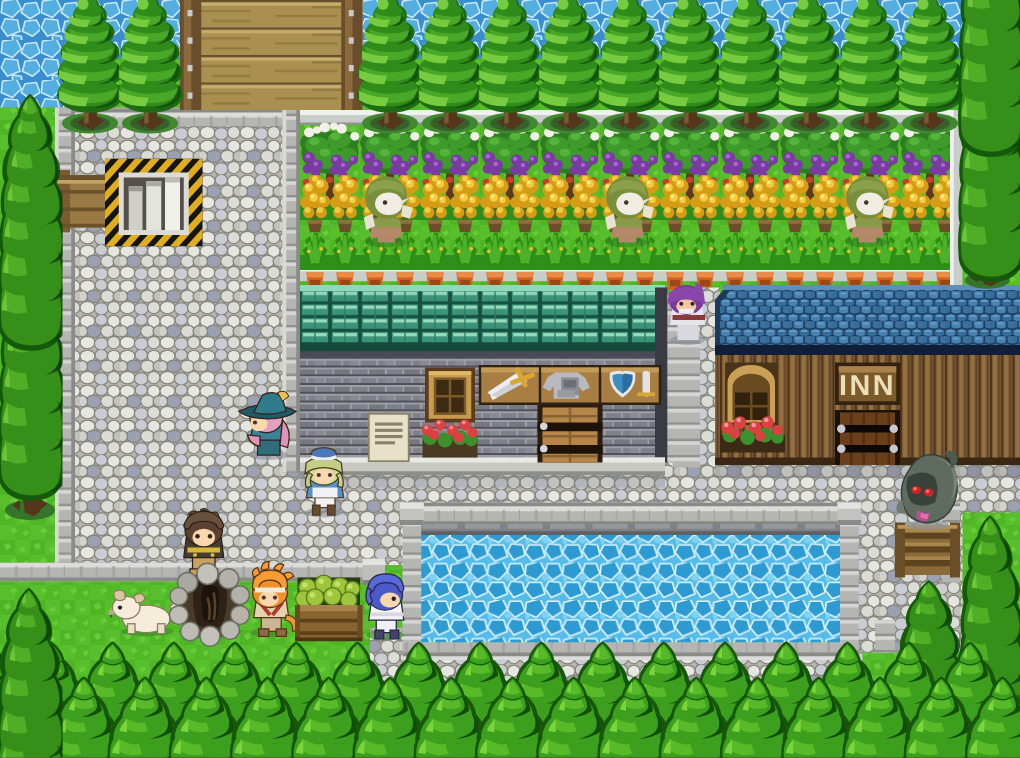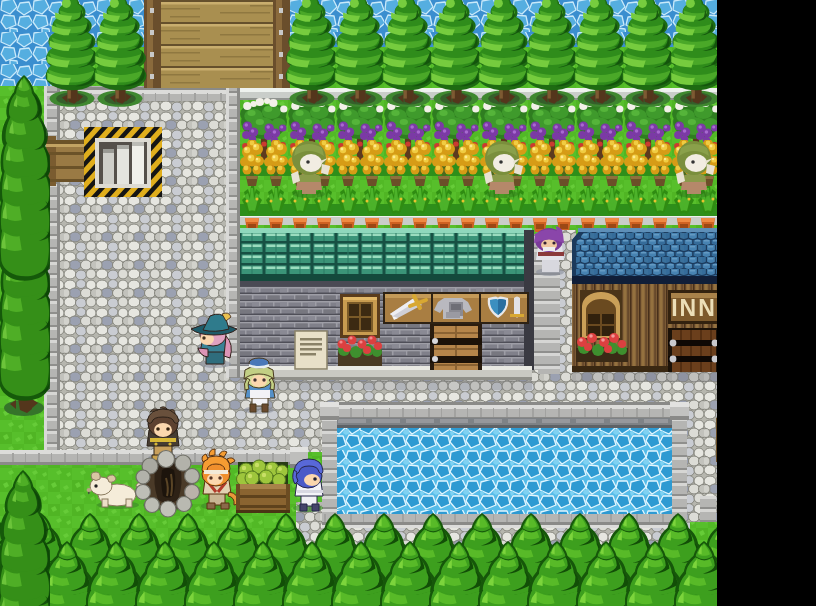--- a/index.html
+++ b/index.html
@@ -1,16 +1,16 @@
 <!DOCTYPE html>
 <html><head>
 <meta charset="utf-8">
 <style>
 html,body{margin:0;padding:0;background:#000;}
-#stage{width:717px;height:606px;position:relative;overflow:hidden;font-family:"Liberation Sans",sans-serif;}
+#stage{width:816px;height:606px;position:relative;overflow:hidden;font-family:"Liberation Sans",sans-serif;}
 </style>
 </head>
 <body>
 <div id="stage">
 <svg width="816" height="606" viewBox="0 0 816 606" xmlns="http://www.w3.org/2000/svg">
 <defs>
 <pattern id="water" width="32" height="32" patternUnits="userSpaceOnUse">
  <rect width="32" height="32" fill="#3a8ecf"></rect>
  <g fill="#55aee0" stroke="#c8e9fa" stroke-width="1.3" stroke-linejoin="round">
   <path d="M2 1 l11 -2 4 8 -7 7 -9 -4z"></path>

